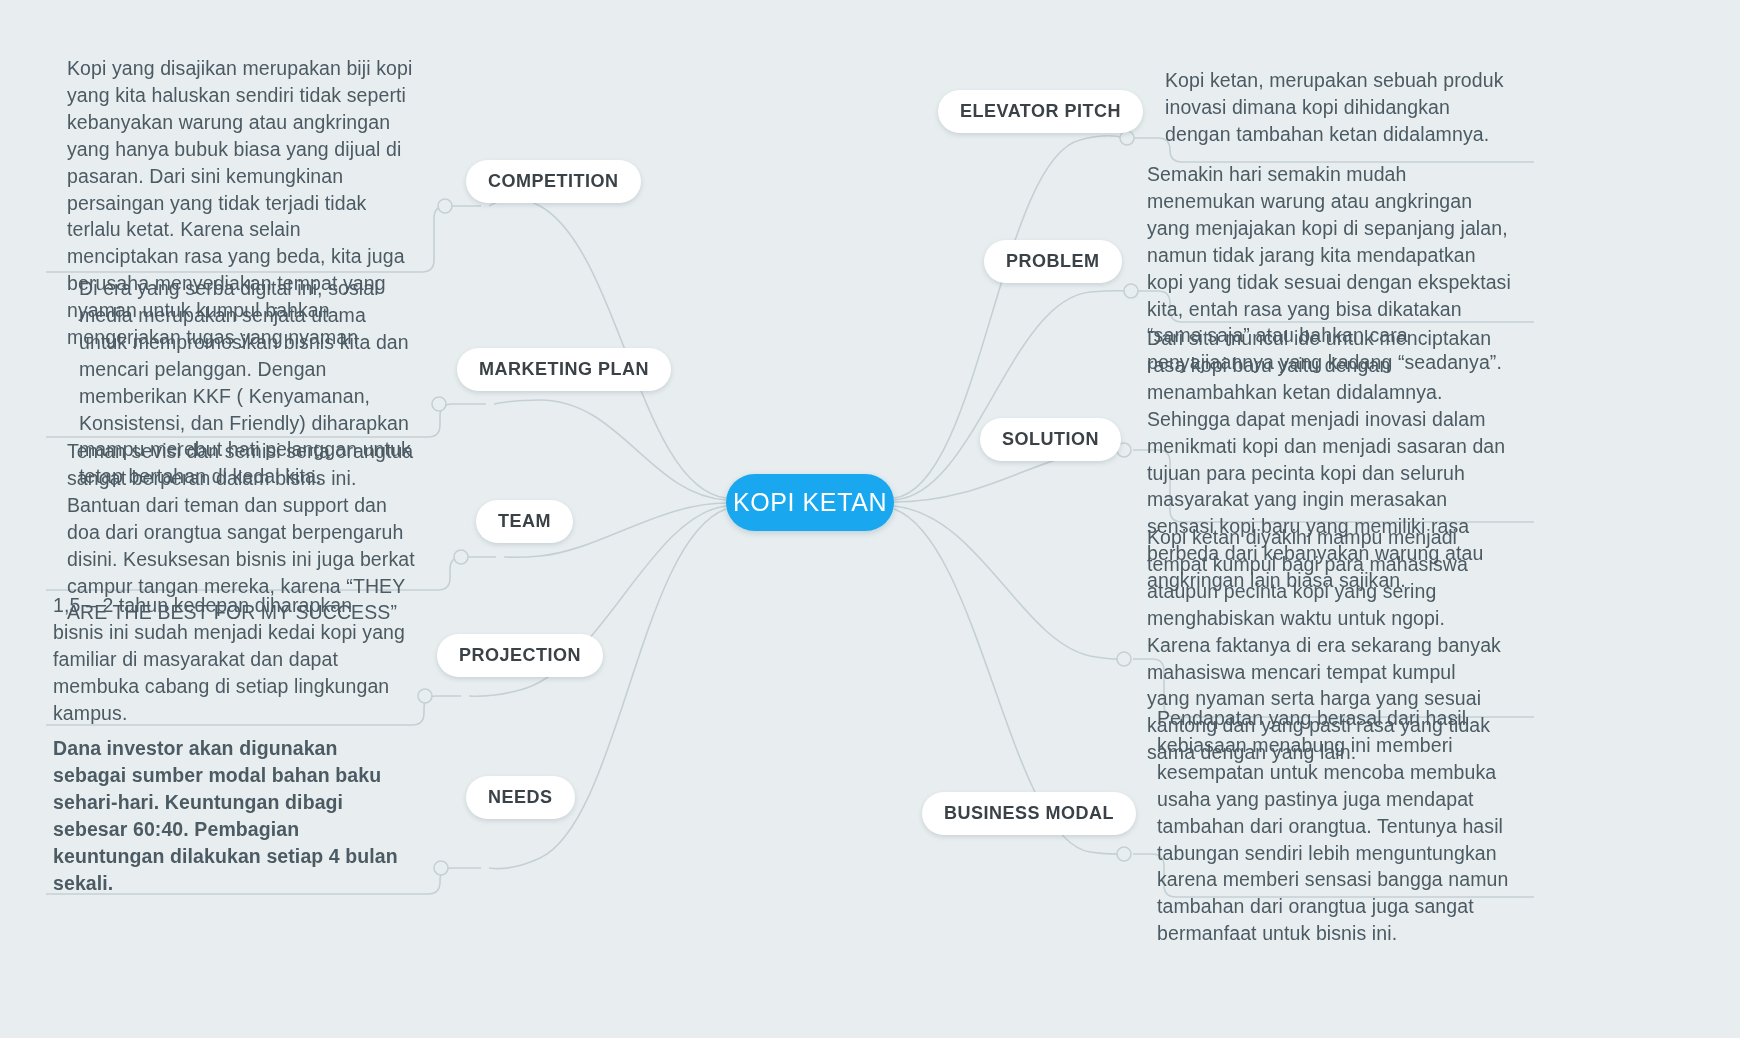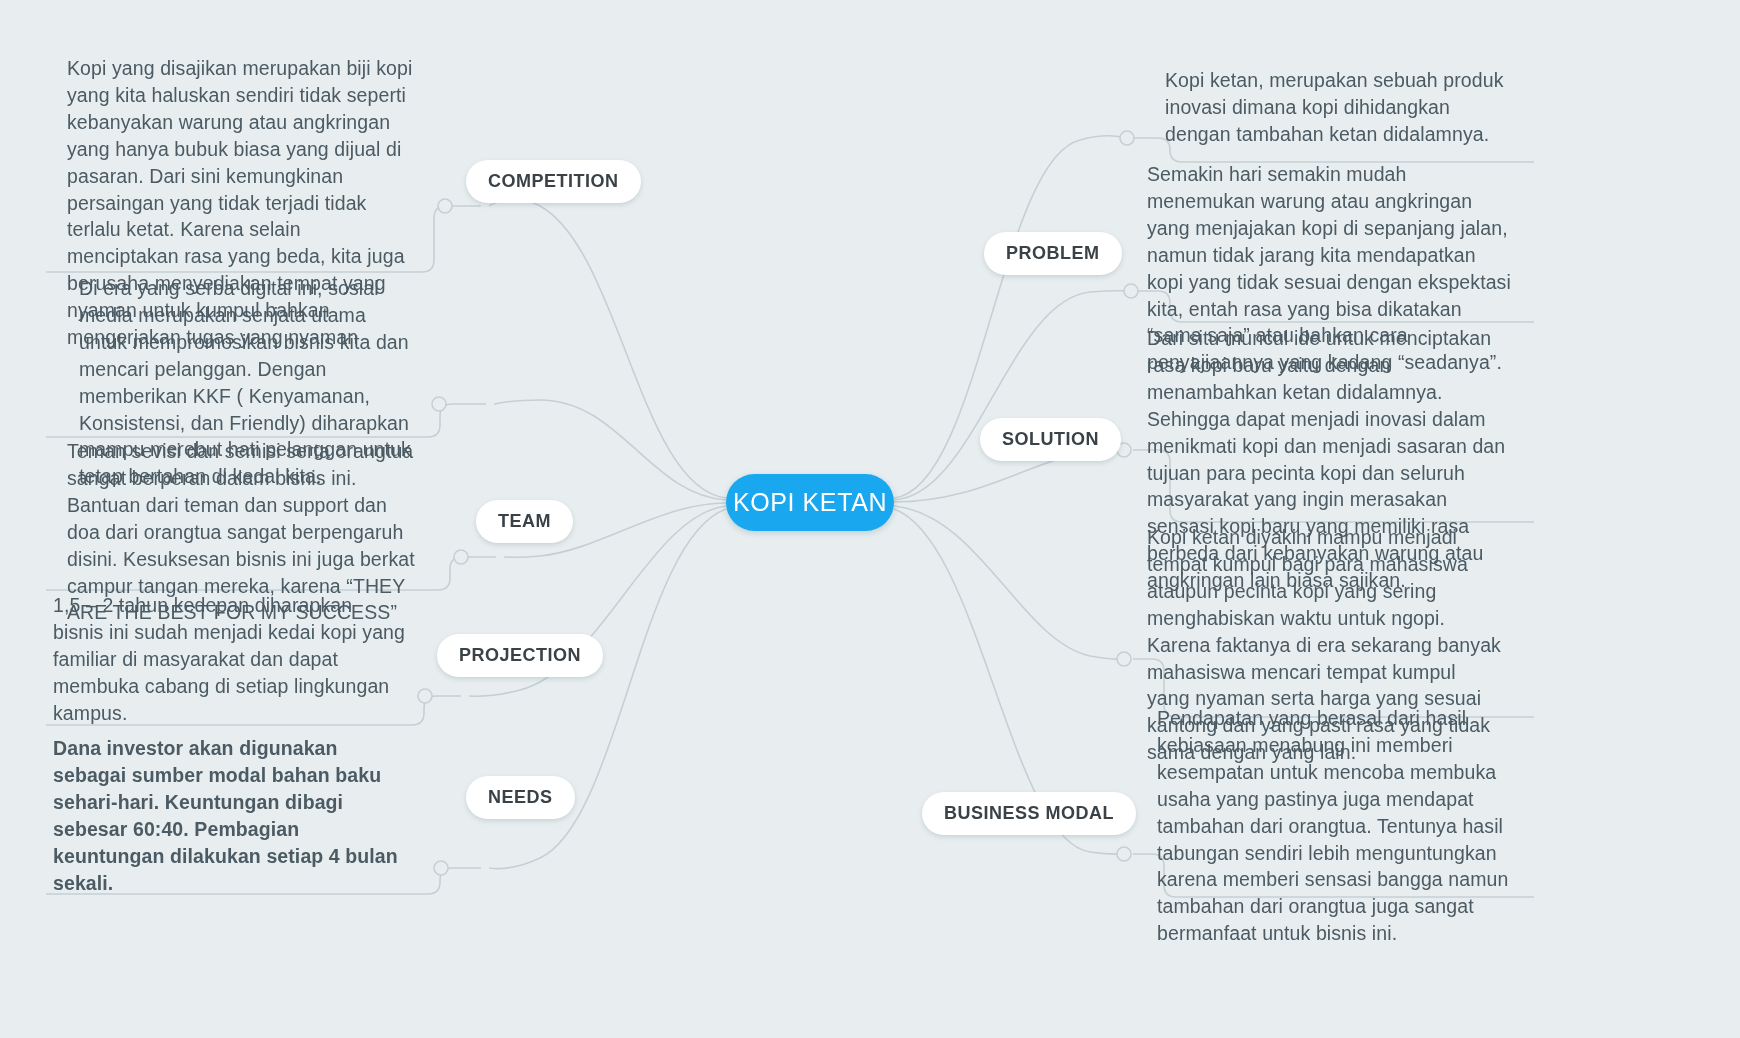--- a/index.html
+++ b/index.html
@@ -116,31 +116,37 @@
     </g>
   </svg>
 
   <div id="central-node">
     <span>KOPI KETAN</span>
   </div>
 
   <div class="pill" style="left:466px; top:160px;">
     <span>COMPETITION</span>
   </div>
+  <div class="pill" style="left:457px; top:348px;">
+    <span>MARKETING PLAN</span>
+  </div>
   <div class="pill" style="left:476px; top:500px;text-align:center;">
     <span>TEAM</span>
   </div>
   <div class="pill" style="left:437px; top:634px;">
     <span>PROJECTION</span>
   </div>
   <div class="pill" style="left:466px; top:776px;">
     <span>NEEDS</span>
   </div>
 
-  <div class="pill" style="left:984px; top:232px;">
+  <div class="pill" style="left:938px; top:90px;">
+    <span>ELEVATOR PITCH</span>
+  </div>
+  <div class="pill" style="left:984px; top:240px;">
     <span>PROBLEM</span>
   </div>
   <div class="pill" style="left:980px; top:418px;">
     <span>SOLUTION</span>
   </div>
   <div class="pill" style="left:922px; top:792px;">
     <span>BUSINESS MODAL</span>
   </div>
 
   <div class="note" style="left:67px; top:55px; width:347px;">Kopi yang disajikan merupakan biji kopi yang kita haluskan sendiri tidak seperti kebanyakan warung atau angkringan yang hanya bubuk biasa yang dijual di pasaran. Dari sini kemungkinan persaingan yang tidak terjadi tidak terlalu ketat. Karena selain menciptakan rasa yang beda, kita juga berusaha menyediakan tempat yang nyaman untuk kumpul bahkan mengerjakan tugas yang nyaman</div>

